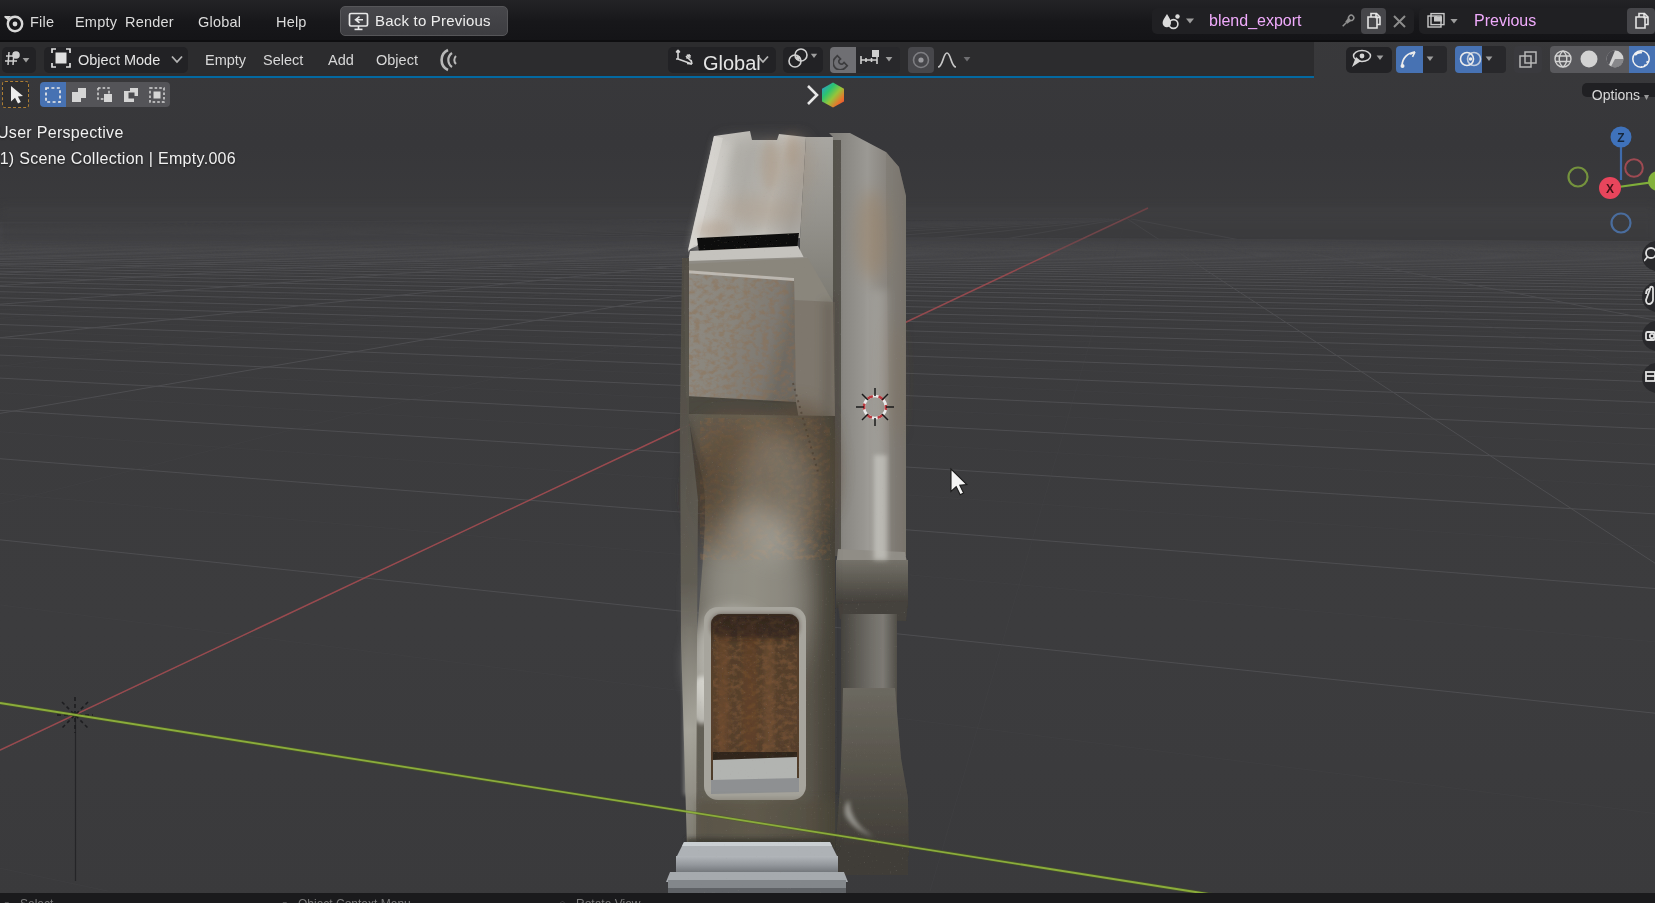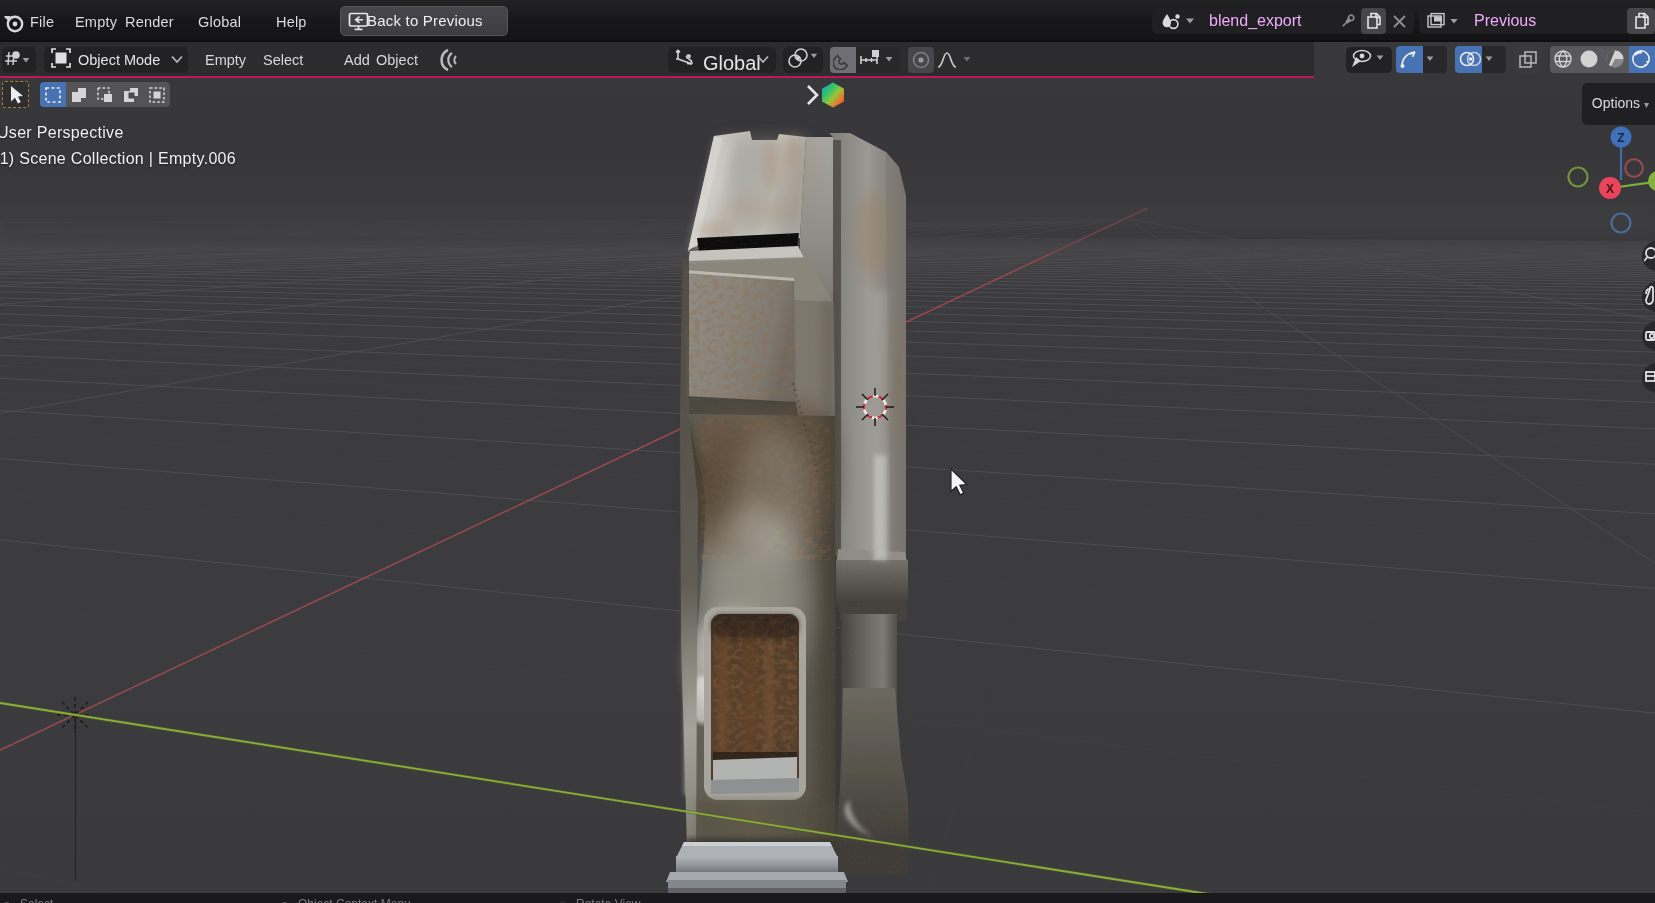--- a/index.html
+++ b/index.html
@@ -1,26 +1,26 @@
 <!DOCTYPE html>
 <html><head><meta charset="utf-8"><style>
 *{margin:0;padding:0;box-sizing:border-box}
 body{width:1655px;height:903px;overflow:hidden;background:#3a3a3c;font-family:"Liberation Sans",sans-serif;}
 .stage{position:relative;width:1655px;height:903px;overflow:hidden}
 .vpsvg{position:absolute;left:0;top:0}
 .topbar{position:absolute;left:0;top:0;width:1655px;height:42px;background:linear-gradient(#232326,#17171a 55%,#141417);border-bottom:2px solid #0e0e10;z-index:20}
 .menu1{position:absolute;top:14px;font-size:14.5px;color:#dcdcdc;letter-spacing:0.2px}
-.backbtn{position:absolute;left:340px;top:6px;width:168px;height:30px;background:linear-gradient(#47474b,#3d3d41);border:1px solid #565659;border-radius:5px;color:#eeeeee;font-size:15px;letter-spacing:0.2px;line-height:28px;padding-left:26px;z-index:21}
-.row2{position:absolute;left:0;top:42px;width:1314px;height:36px;background:#2c2c2e;border-bottom:2px solid #be185d;z-index:20}
+.backbtn{position:absolute;left:340px;top:6px;width:168px;height:30px;background:linear-gradient(#47474b,#3d3d41);border:1px solid #565659;border-radius:5px;color:#eeeeee;font-size:15px;letter-spacing:0.2px;line-height:28px;padding-left:34px;z-index:21}
+.row2{position:absolute;left:0;top:42px;width:1314px;height:36px;background:#2c2c2e;border-bottom:2px solid #0369a1;z-index:20}
 .menu2{position:absolute;top:10px;font-size:14.5px;color:#d8d8d8}
 .wdg{position:absolute;top:5px;height:26px;background:#222225;border-radius:5px;z-index:21}
 .wdgtxt{color:#f0abfc;font-size:16px;line-height:26px}
 .toolrow{position:absolute;z-index:15}
 .vptext{position:absolute;color:#f1f1f1;font-size:16px;letter-spacing:0.3px;z-index:12;text-shadow:0 1px 2px rgba(0,0,0,0.5)}
-.opts{position:absolute;right:0;top:83px;height:42px;background:#202023;border-radius:5px 0 0 5px;color:#d9d9d9;font-size:14px;line-height:25px;padding:8px 6px 0 10px;z-index:12}
+.opts{position:absolute;right:0;top:83px;height:14px;background:#202023;border-radius:5px 0 0 5px;color:#d9d9d9;font-size:14px;line-height:25px;padding:0 6px 0 10px;z-index:12}
 .statusbar{position:absolute;left:0;top:893px;width:1655px;height:10px;background:#1a1a1c;z-index:25;overflow:hidden}
 .sbitem{position:absolute;top:4px;color:#7b7b7b;font-size:12px}
 </style></head><body>
 <div class="stage">
 <svg class="vpsvg" width="1655" height="903" viewBox="0 0 1655 903">
 <defs>
 <linearGradient id="vbg" x1="0" y1="0" x2="0" y2="1">
  <stop offset="0" stop-color="#39393b"></stop>
           <stop offset="0.16" stop-color="#37373a"></stop>
  <stop offset="0.25" stop-color="#3b3b3d"></stop>
@@ -309,21 +309,21 @@
 <path d="M2,6 L2,2 L6,2 M16,2 L20,2 L20,6 M20,16 L20,20 L16,20 M6,20 L2,20 L2,16"></path>
         </g>
 <rect x="5.5" y="5.5" width="11" height="11" fill="#e0e0e0"></rect>
       </svg>
 <span style="position:absolute;left:78px;top:10px;font-size:14.5px;color:#e4e4e4;z-index:22">Object Mode</span>
 <svg style="position:absolute;left:170px;top:12px;z-index:22" width="14" height="10" viewBox="0 0 14 10">
 <path d="M2,2.5 L7,8 L12,2.5" stroke="#b5b5b5" stroke-width="1.8" fill="none"></path>
       </svg>
 <span class="menu2" style="left:205px">Empty</span>
 <span class="menu2" style="left:263px">Select</span>
-<span class="menu2" style="left:344px">Add</span>
+<span class="menu2" style="left:328px">Add</span>
 <span class="menu2" style="left:376px">Object</span>
 <svg style="position:absolute;left:438px;top:6px;z-index:22" width="24" height="24" viewBox="0 0 24 24">
 <g stroke="#b8b8b8" fill="none">
 <path d="M10,2 A11,11 0 0 0 10,22" stroke-width="2.6"></path>
 <path d="M14,5 A8.5,8.5 0 0 0 14,19" stroke-width="2.2"></path>
 <path d="M18,8 A5.5,5.5 0 0 0 18,16" stroke-width="2"></path>
         </g>
       </svg>
 <div class="wdg" style="left:668px;top:5px;width:108px;background:#222225"></div>
 <svg style="position:absolute;left:673px;top:5px;z-index:22" width="23" height="23" viewBox="0 0 23 23">

